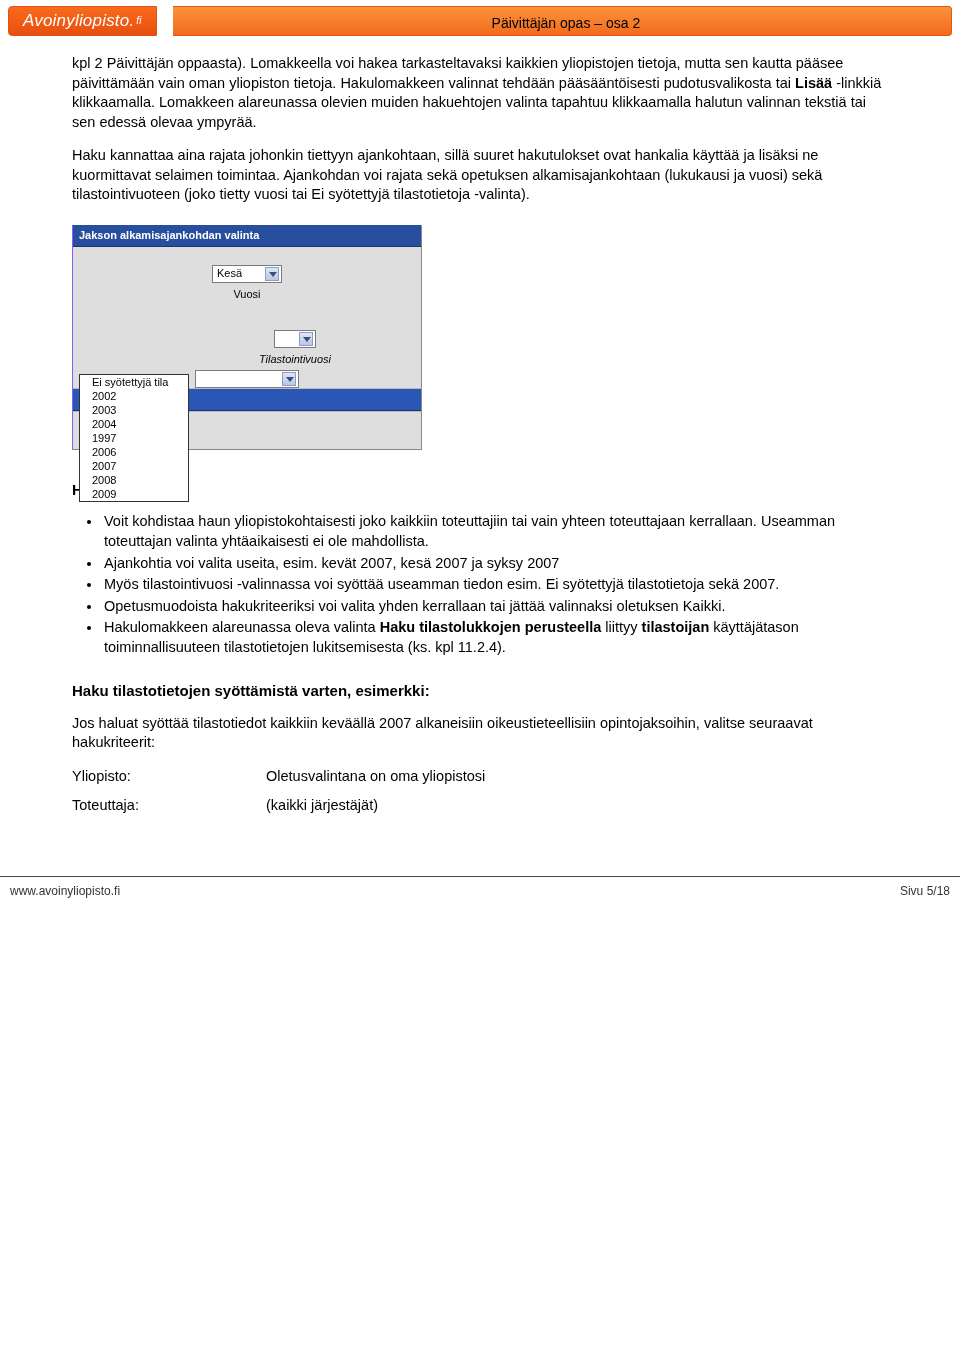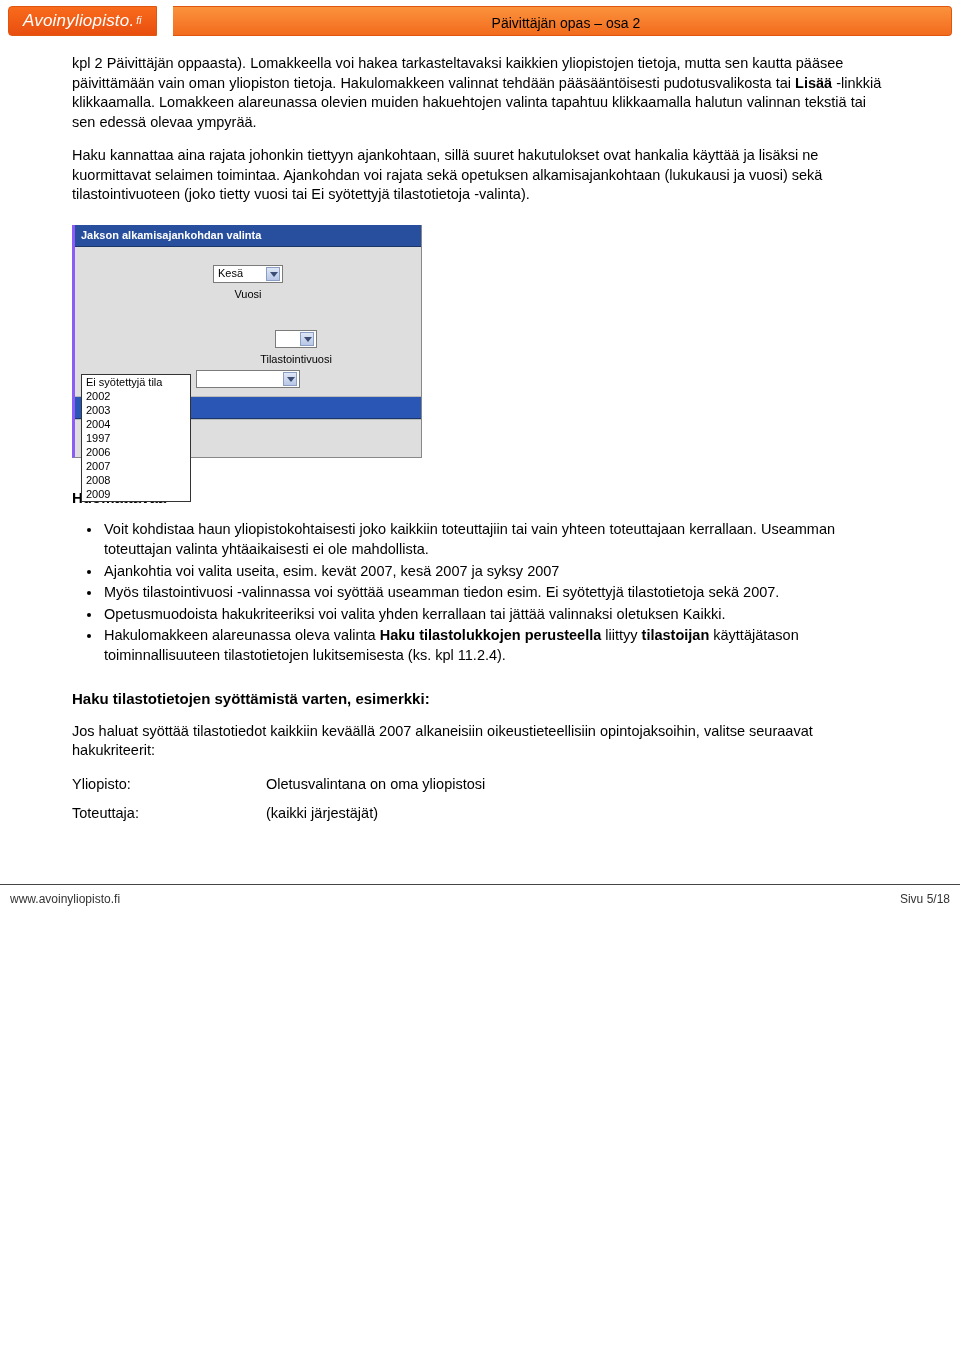--- a/index.html
+++ b/index.html
@@ -51,21 +51,21 @@
   }
   .content {
     margin: 0 72px;
   }
   .para { margin: 0 0 14px 0; }
   .bold { font-weight: bold; }
   .screenshot {
     margin: 20px 0 30px 0;
     width: 350px;
     border: 1px solid #888;
-    border-left: 3px solid #8b5cf6;
+    border-left: 1px solid #8b5cf6;
     border-top: none;
     background: #f0abfc;
     font-size: 11px;
     font-family: Tahoma, Verdana, sans-serif;
     position: relative;
   }
   .ss-bluebar {
     background: #284f9e;
     color: #fff;
     font-size: 11px;
@@ -110,21 +110,21 @@
   .ss-dropdown-open {
     position: absolute;
     left: 6px;
     top: 149px;
     width: 110px;
     background: #fff;
     border: 1px solid #333;
     font-size: 11px;
     z-index: 5;
   }
-  .ss-dropdown-open div { padding: 0 4px; height: 14px; line-height: 14px; }
+  .ss-dropdown-open div { padding: 0 12px; height: 14px; line-height: 14px; }
   .ss-bluebar2 {
     background: #2a56b5;
     color: #fff;
     font-size: 11px;
     font-weight: bold;
     padding: 3px 6px 3px 38px;
     border-top: 1px solid #bbb;
     border-bottom: 1px solid #1a3568;
   }
   .ss-behind2 {
@@ -176,21 +176,21 @@
     <div class="ss-bluebar">Jakson alkamisajankohdan valinta</div>
     <div class="ss-section">
       <div class="ss-row">
         <span class="ss-select w70">
           <span>Kesä</span>
           <span class="ss-arrow"></span>
         </span>
         <span>Vuosi</span>
       </div>
     </div>
-    <div class="ss-section" style="padding:12px 6px 8px 6px;">
+    <div class="ss-section" style="padding:12px 6px 0 6px;font-style:italic;">
       <div class="ss-row" style="margin-left:96px;">
         <span class="ss-select w40">
           <span class="ss-arrow"></span>
         </span>
         <span>Tilastointivuosi</span>
       </div>
       <div style="height:4px;"></div>
       <div class="ss-row">
         <span class="ss-select w100">
           <span class="ss-arrow"></span>

